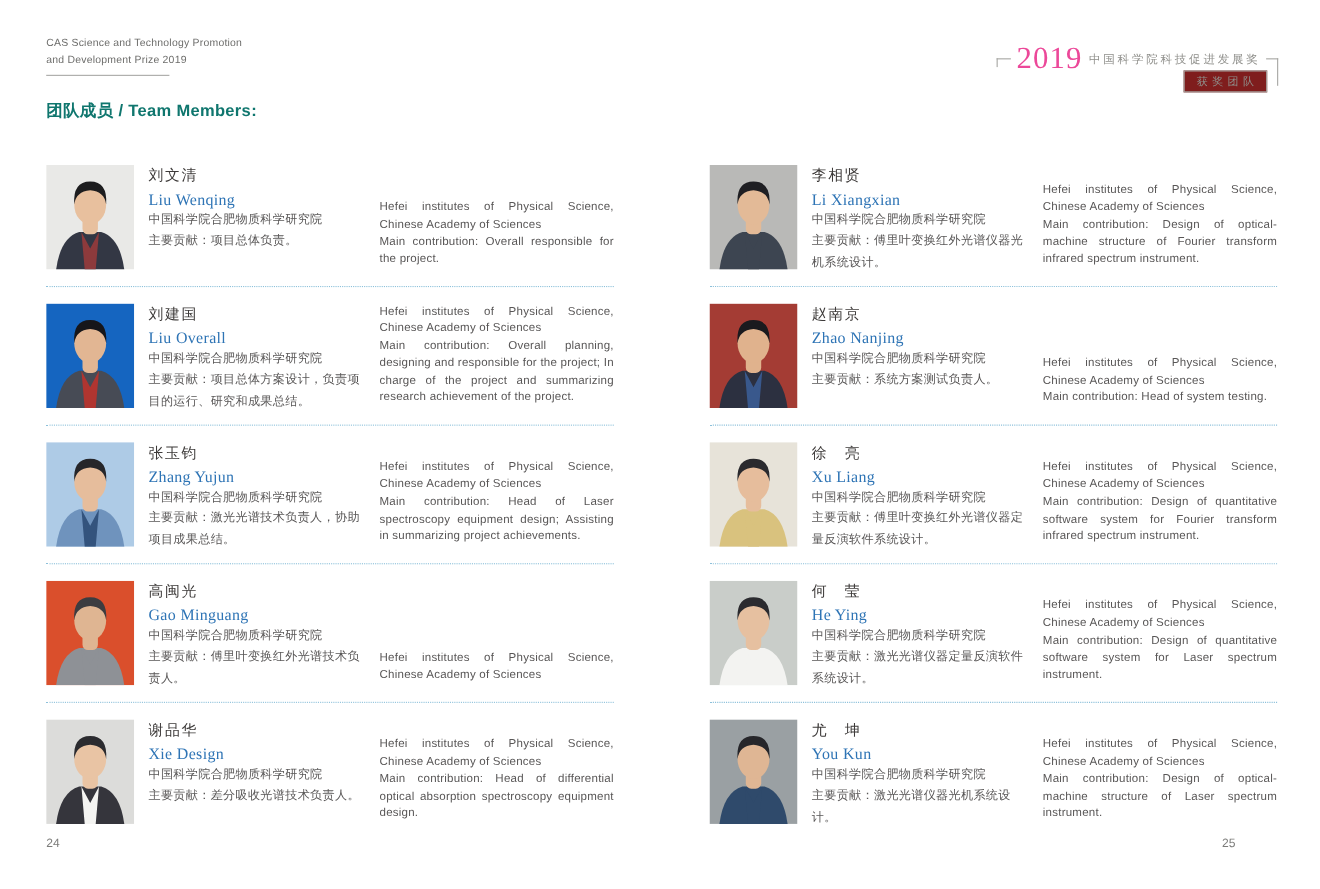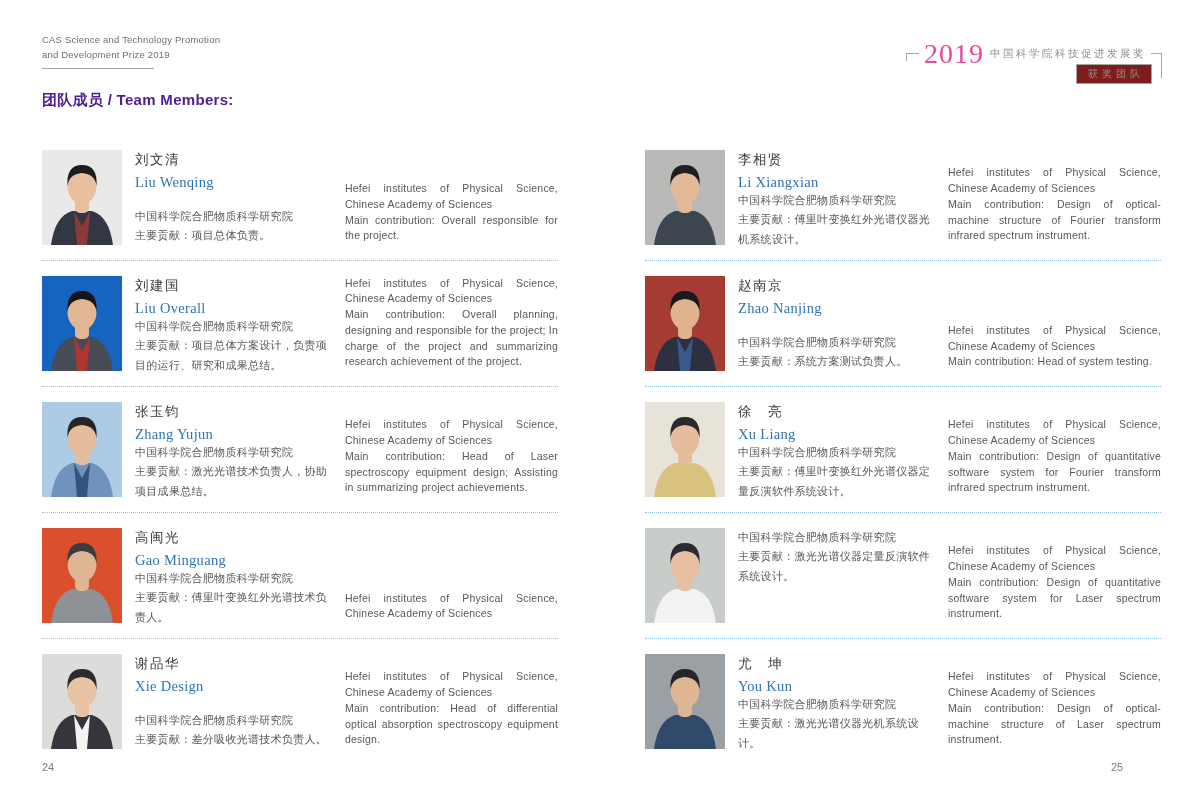--- a/index.html
+++ b/index.html
@@ -11,31 +11,31 @@
 
   .hdr-right{position:absolute;top:30px;right:38px;color:#8f8f8b;}
   .hr-line1{display:flex;align-items:center;}
   .bracket-l{width:12px;height:7px;border-top:1px solid #a6a6a2;border-left:1px solid #a6a6a2;margin-right:5px;margin-top:6px;}
   .bracket-r{width:10px;height:24px;border-top:1px solid #a6a6a2;border-right:1px solid #a6a6a2;margin-left:5px;margin-top:23px;}
   .hr-year{font-family:"Liberation Serif",serif;font-size:28px;letter-spacing:1px;color:#ec4899;}
   .hr-title{font-family:"Liberation Serif",serif;font-size:10.5px;letter-spacing:2.5px;margin-left:6px;}
   .hr-badge{margin-left:auto;margin-right:10px;margin-top:-14px;width:fit-content;border:1px solid #a6a6a2;padding:2px 7px 2px 11px;font-family:"Liberation Serif",serif;font-size:10px;letter-spacing:4px;background:#7f1d1d;position:relative;}
 
   
-  .section-title{position:absolute;left:42px;top:91px;font-size:15px;font-weight:bold;color:#4c1d95;letter-spacing:.3px;}
+  .section-title{position:absolute;left:42px;top:91px;font-size:15px;font-weight:bold;color:#0f766e;letter-spacing:.3px;}
 
   
   .spread{position:absolute;left:42px;top:150px;display:flex;gap:87px;}
   .page-col{width:516px;}
   .member{display:flex;height:95px;}
   .sep{border-top:1px dotted #8cc0da;margin:15px 0;}
 
   .photo{width:80px;height:95px;flex:none;display:block;}
 
-  .mid{width:198px;margin-left:13px;display:flex;flex-direction:column;justify-content:space-between;}
+  .mid{width:198px;margin-left:13px;display:flex;flex-direction:column;justify-content:flex-start;}
   .name-cn{font-family:"Liberation Serif",serif;font-size:13.5px;color:#3d3a39;letter-spacing:1.5px;margin-top:1px;}
   .name-en{font-family:"Liberation Serif",serif;font-size:14.5px;color:#2e74b5;margin-top:5px;letter-spacing:.3px;}
   .mid-bottom{font-size:11px;color:#595757;line-height:1.75;letter-spacing:.3px;font-family:Liberation Serif, serif;}
 
   .en-col{flex:1;margin-left:12px;display:flex;flex-direction:column;justify-content:flex-end;font-size:10.5px;color:#595757;line-height:1.5;text-align:justify;letter-spacing:.2px;padding-bottom:1px;}
   .en-col .org-en{margin-bottom:0;}
 
   
   .page-num{position:absolute;top:761px;font-size:11px;color:#7c7c7a;}
   .page-num.left{left:42px;}
@@ -267,20 +267,24 @@
   <div class="member">
     <svg class="photo" viewBox="0 0 80 95">
       <rect x="0" y="0" width="80" height="95" fill="#c9cdc9"></rect>
       <path d="M9,95 Q13,66 30,61 L50,61 Q67,66 71,95 Z" fill="#f3f3f1"></path>
       <path d="M32,61 L40,76 L48,61 L45,95 L35,95 Z" fill="#f3f3f1"></path>
       <rect x="33" y="45" width="14" height="18" rx="5" fill="#e6c0a0"></rect>
       <ellipse cx="40" cy="36" rx="14.5" ry="18" fill="#e6c0a0"></ellipse>
       <path d="M25.5,36 Q24,15 40,15 Q56,15 54.5,36 Q53,24 40,23 Q27,24 25.5,36 Z" fill="#2b2b2f"></path>
     </svg>
     <div class="mid">
+      <div>
+        <div class="name-cn">何　莹</div>
+        <div class="name-en">He Ying</div>
+      </div>
       <div class="mid-bottom">
         <div>中国科学院合肥物质科学研究院</div>
         <div>主要贡献：激光光谱仪器定量反演软件系统设计。</div>
       </div>
     </div>
     <div class="en-col">
       <div class="org-en">Hefei institutes of Physical Science, Chinese Academy of Sciences</div>
       <div>Main contribution: Design of quantitative software system for Laser spectrum instrument.</div>
     </div>
   </div>

